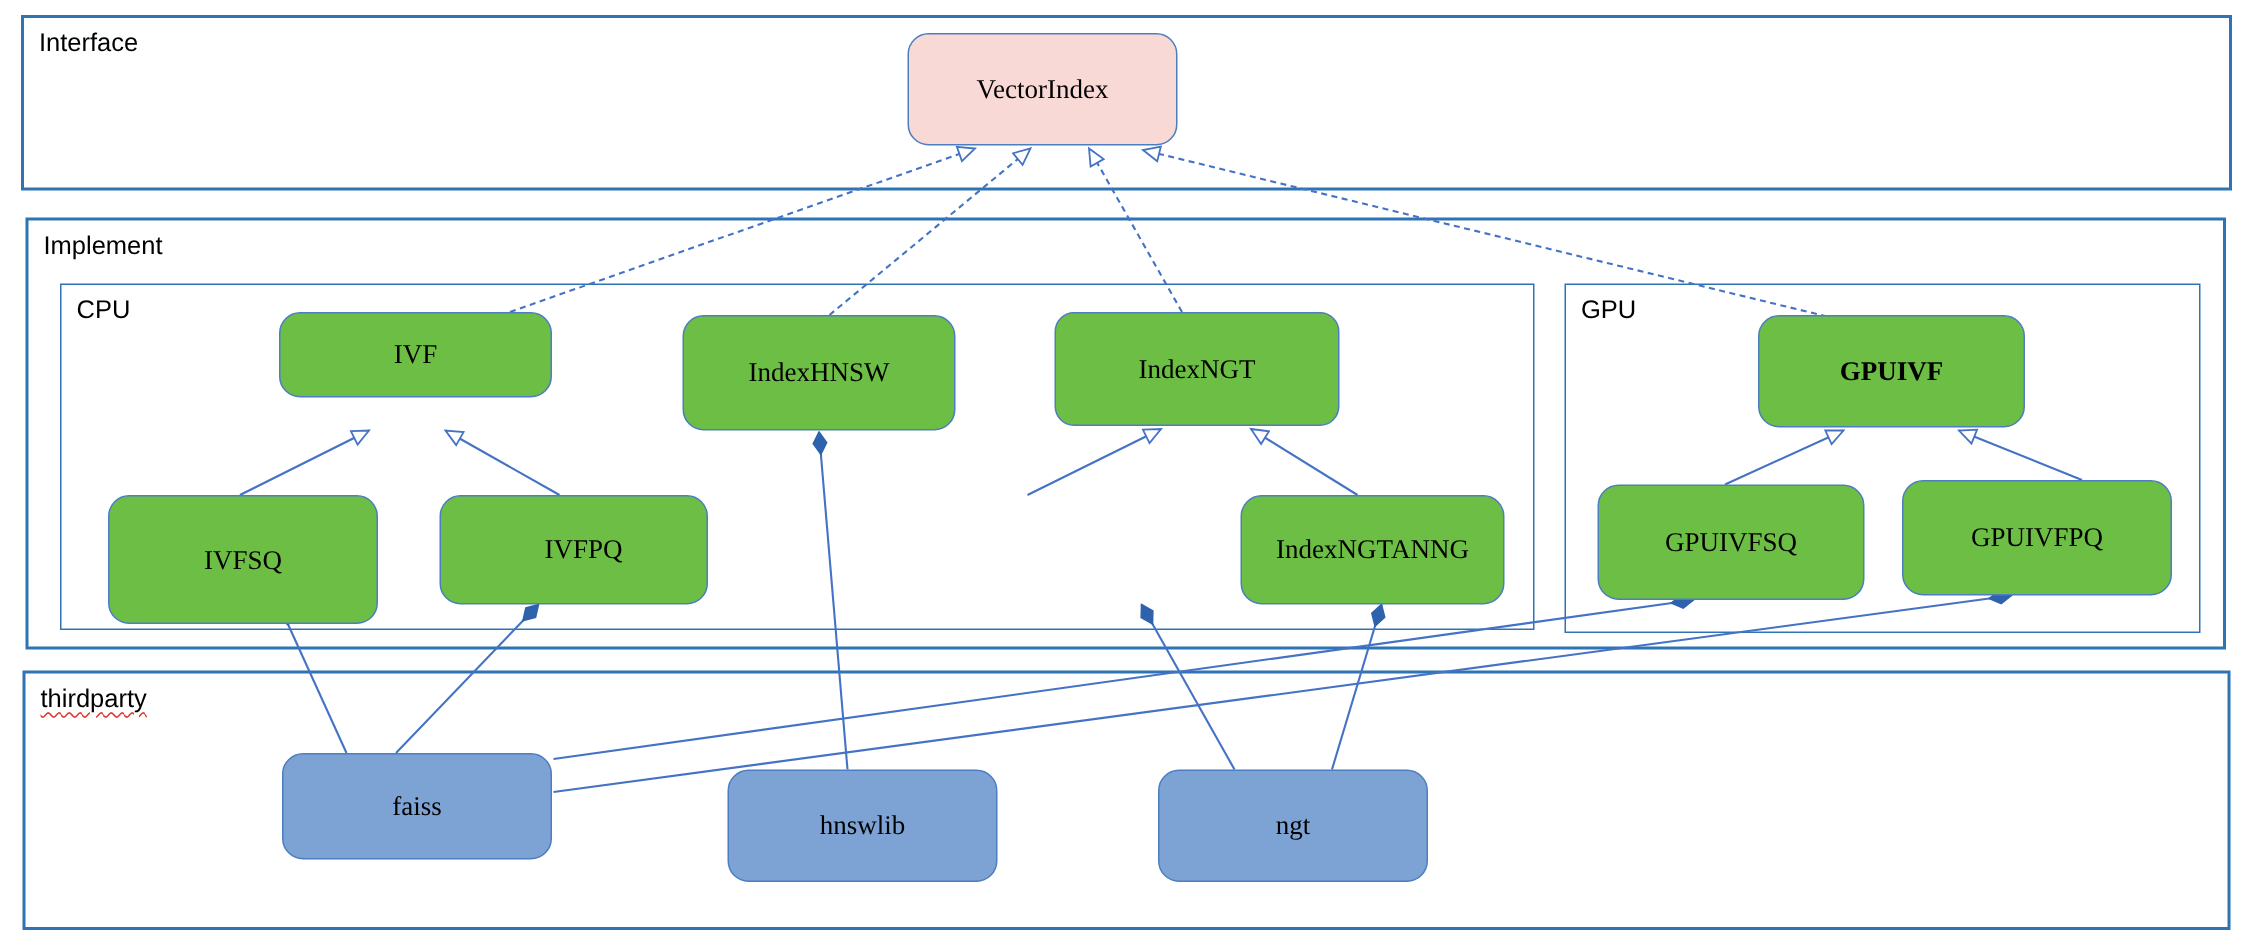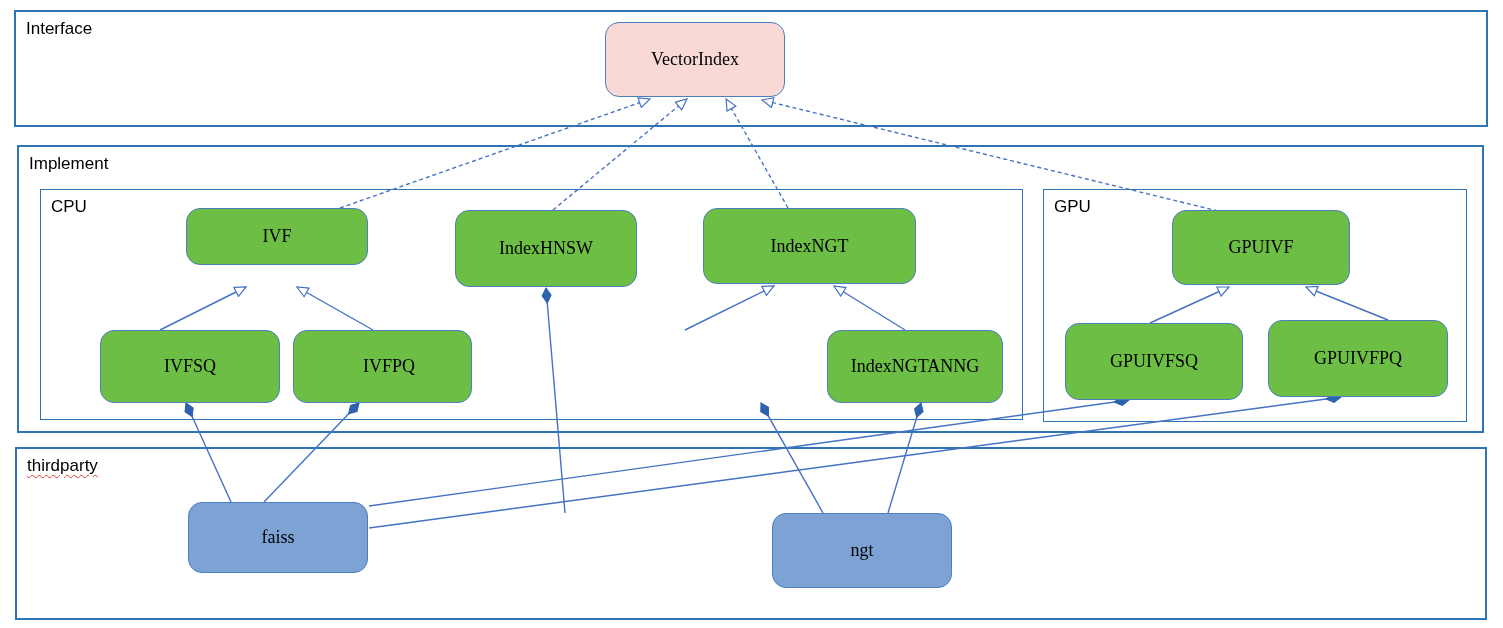--- a/index.html
+++ b/index.html
@@ -106,43 +106,46 @@
   <div class="node interface-node" style="left:605px;top:22px;width:180px;height:75px;">
     <span>VectorIndex</span>
   </div>
 
   <div class="node impl-node" style="left:186px;top:208px;width:182px;height:57px;">
     <span>IVF</span>
   </div>
   <div class="node impl-node" style="left:455px;top:210px;width:182px;height:77px;">
     <span>IndexHNSW</span>
   </div>
-  <div class="node impl-node" style="left:703px;top:208px;width:213px;height:76px;">
+  <div class="node impl-node" style="left:703px;top:208px;width:190px;height:76px;border-radius:13px;">
     <span>IndexNGT</span>
   </div>
-  <div class="node impl-node" style="left:1172px;top:210px;width:178px;height:75px;">
+  <div class="node impl-node" style="left:1172px;top:210px;width:178px;height:75px;font-weight:bold;">
     <span>GPUIVF</span>
   </div>
 
-  <div class="node impl-node" style="left:72px;top:330px;width:180px;height:73px;margin-left:28px;">
+  <div class="node impl-node" style="left:72px;top:330px;width:180px;height:86px;">
     <span>IVFSQ</span>
   </div>
   <div class="node impl-node" style="left:293px;top:330px;width:179px;height:73px;padding-left:13px;">
     <span>IVFPQ</span>
   </div>
   <div class="node impl-node" style="left:827px;top:330px;width:176px;height:73px;text-align:center;">
     <span>IndexNGTANNG</span>
   </div>
   <div class="node impl-node" style="left:1065px;top:323px;width:178px;height:77px;">
     <span>GPUIVFSQ</span>
   </div>
   <div class="node impl-node" style="left:1268px;top:320px;width:180px;height:77px;">
     <span>GPUIVFPQ</span>
   </div>
 
   <div class="node third-node" style="left:188px;top:502px;width:180px;height:71px;">
     <span>faiss</span>
   </div>
+  <div class="node third-node" style="left:485px;top:513px;width:180px;height:75px;">
+    <span>hnswlib</span>
+  </div>
   <div class="node third-node" style="left:772px;top:513px;width:180px;height:75px;">
     <span>ngt</span>
   </div>
 
 </div>
 
 </body></html>

